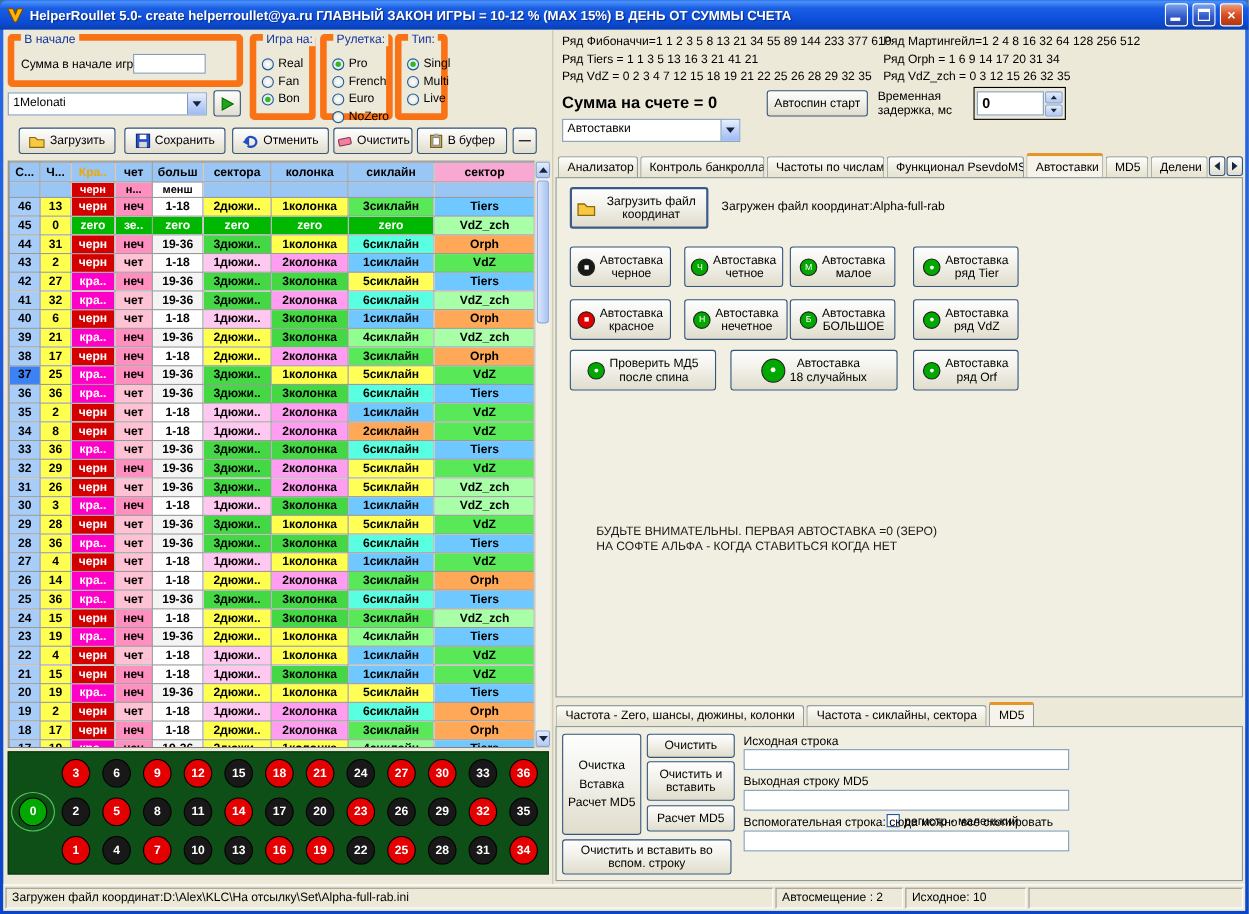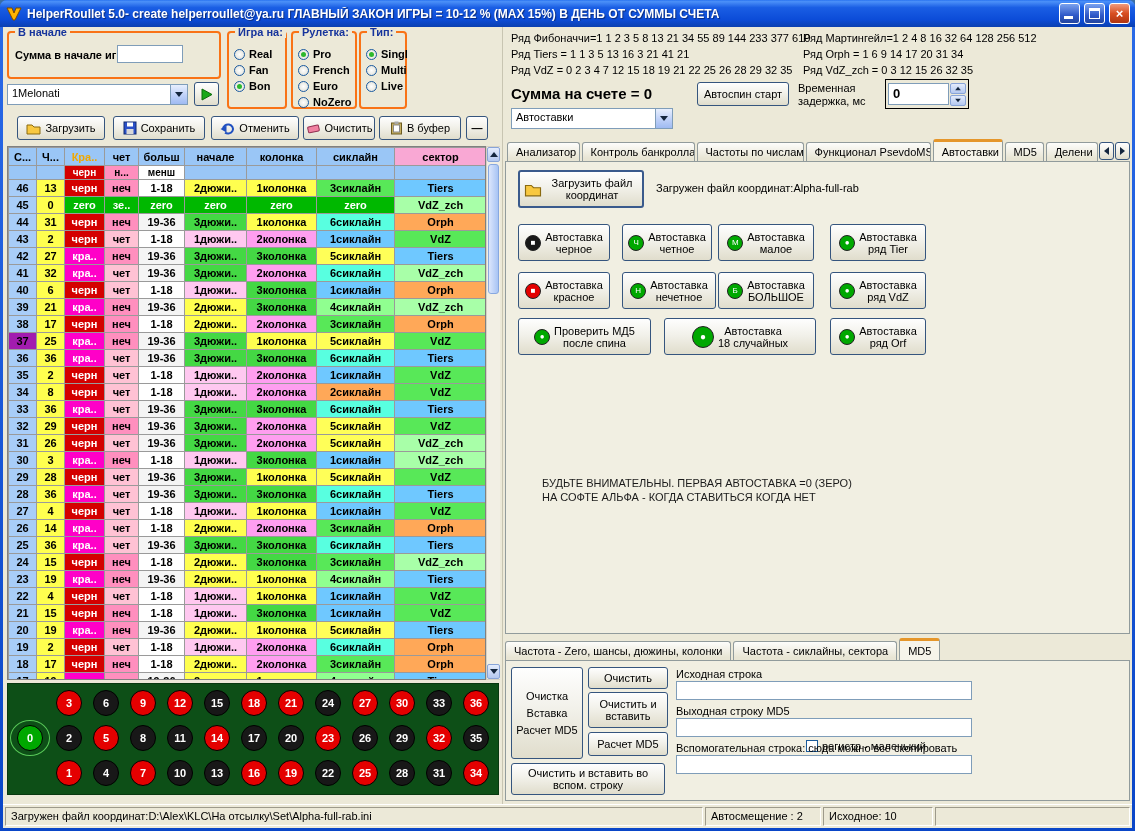--- a/index.html
+++ b/index.html
@@ -16,21 +16,21 @@
     background:linear-gradient(#7aa2ee,#2f58c8 60%,#24459e);}
   .winbtn.close{background:linear-gradient(#f09a7c,#d84f22 50%,#b03510);color:#fff;font-size:13px;font-weight:bold;line-height:17px;}
   .glyph-min{position:absolute;left:4px;bottom:4px;width:9px;height:3px;background:#fff;}
   .glyph-max{position:absolute;left:4px;top:4px;width:11px;height:11px;border:1px solid #fff;border-top:3px solid #fff;}
   
   .main{position:absolute;top:27px;left:3px;right:3px;bottom:3px;background:#ece9d8;overflow:hidden;}
   .left-panel{position:absolute;left:0;top:0;width:497px;bottom:24px;}
   .right-panel{position:absolute;left:500px;right:0;top:0;bottom:24px;}
   .splitter{position:absolute;left:497px;top:0;bottom:24px;width:3px;background:#ece9d8;border-right:1px solid #c8c5b2;}
   
-  .gbox{position:absolute;border:2px solid #f97316;border-radius:4px;font-weight:bold;}
+  .gbox{position:absolute;border:6px solid #f97316;border-radius:4px;}
   .gb-caption{position:absolute;top:-7px;left:6px;background:#ece9d8;padding:0 3px;color:#16349c;white-space:nowrap;}
   .radio-list{margin:13px 0 0 5px;}
   .radio-row{display:flex;align-items:center;gap:4px;height:16px;}
   .radio-dot{width:11px;height:11px;border-radius:50%;border:1px solid #1a5aa0;background:radial-gradient(#fff,#dcdcd2);
     display:flex;align-items:center;justify-content:center;flex:0 0 auto;}
   .radio-dot.on::after{content:"";width:5px;height:5px;border-radius:50%;background:#2db82d;display:block;}
   
   .btn{position:absolute;display:flex;align-items:center;justify-content:center;gap:4px;
     background:linear-gradient(#fefefe,#f2f1ea 45%,#e0ddcc);border:1px solid #35557e;border-radius:3px;
     font-family:inherit;font-size:11px;color:#000;padding:0 4px;}
@@ -260,21 +260,21 @@
               <col style="width:78px">
               <col style="width:92px">
           </colgroup>
         <tbody>
               <tr class="thead">
                 <td style="background: rgb(154, 198, 246);">С...</td>
                 <td style="background: rgb(154, 198, 246);">Ч...</td>
                 <td style="background: rgb(154, 198, 246); color: rgb(240, 168, 0);">Кра..</td>
                 <td style="background: rgb(154, 198, 246);">чет</td>
                 <td style="background: rgb(154, 198, 246);">больш</td>
-                <td style="background: rgb(154, 198, 246);">начале</td>
+                <td style="background: rgb(154, 198, 246);">сектора</td>
                 <td style="background: rgb(154, 198, 246);">колонка</td>
                 <td style="background: rgb(154, 198, 246);">сиклайн</td>
                 <td style="background: #f9a8d4;">сектор</td>
               </tr>
               <tr class="tsub">
                 <td style="background: rgb(154, 198, 246);"></td>
                 <td style="background: rgb(154, 198, 246);"></td>
                 <td style="background: rgb(212, 0, 0); color: rgb(255, 255, 255);">черн</td>
                 <td style="background: rgb(255, 143, 190); color: rgb(0, 0, 0);">н...</td>
                 <td style="background: rgb(255, 255, 255); color: rgb(0, 0, 0);">менш</td>
@@ -376,21 +376,21 @@
                 <td style="background: rgb(255, 255, 79); color: rgb(0, 0, 0);">17</td>
                 <td style="background: rgb(212, 0, 0); color: rgb(255, 255, 255);">черн</td>
                 <td style="background: rgb(255, 143, 190); color: rgb(0, 0, 0);">неч</td>
                 <td style="background: rgb(255, 255, 255); color: rgb(0, 0, 0);">1-18</td>
                 <td style="background: rgb(255, 255, 79); color: rgb(0, 0, 0);">2дюжи..</td>
                 <td style="background: rgb(255, 158, 240); color: rgb(0, 0, 0);">2колонка</td>
                 <td style="background: rgb(88, 232, 88); color: rgb(0, 0, 0);">3сиклайн</td>
                 <td style="background: rgb(255, 168, 88); color: rgb(0, 0, 0);">Orph</td>
               </tr>
               <tr>
-                <td style="background: #a21caf; color: rgb(0, 0, 0);">37</td>
+                <td style="background: #3b82f6; color: rgb(0, 0, 0);">37</td>
                 <td style="background: rgb(255, 255, 79); color: rgb(0, 0, 0);">25</td>
                 <td style="background: rgb(255, 0, 200); color: rgb(255, 255, 255);">кра..</td>
                 <td style="background: rgb(255, 143, 190); color: rgb(0, 0, 0);">неч</td>
                 <td style="background: rgb(244, 244, 244); color: rgb(0, 0, 0);">19-36</td>
                 <td style="background: rgb(68, 216, 68); color: rgb(0, 0, 0);">3дюжи..</td>
                 <td style="background: rgb(255, 255, 79); color: rgb(0, 0, 0);">1колонка</td>
                 <td style="background: rgb(255, 255, 88); color: rgb(0, 0, 0);">5сиклайн</td>
                 <td style="background: rgb(88, 232, 88); color: rgb(0, 0, 0);">VdZ</td>
               </tr>
               <tr>

